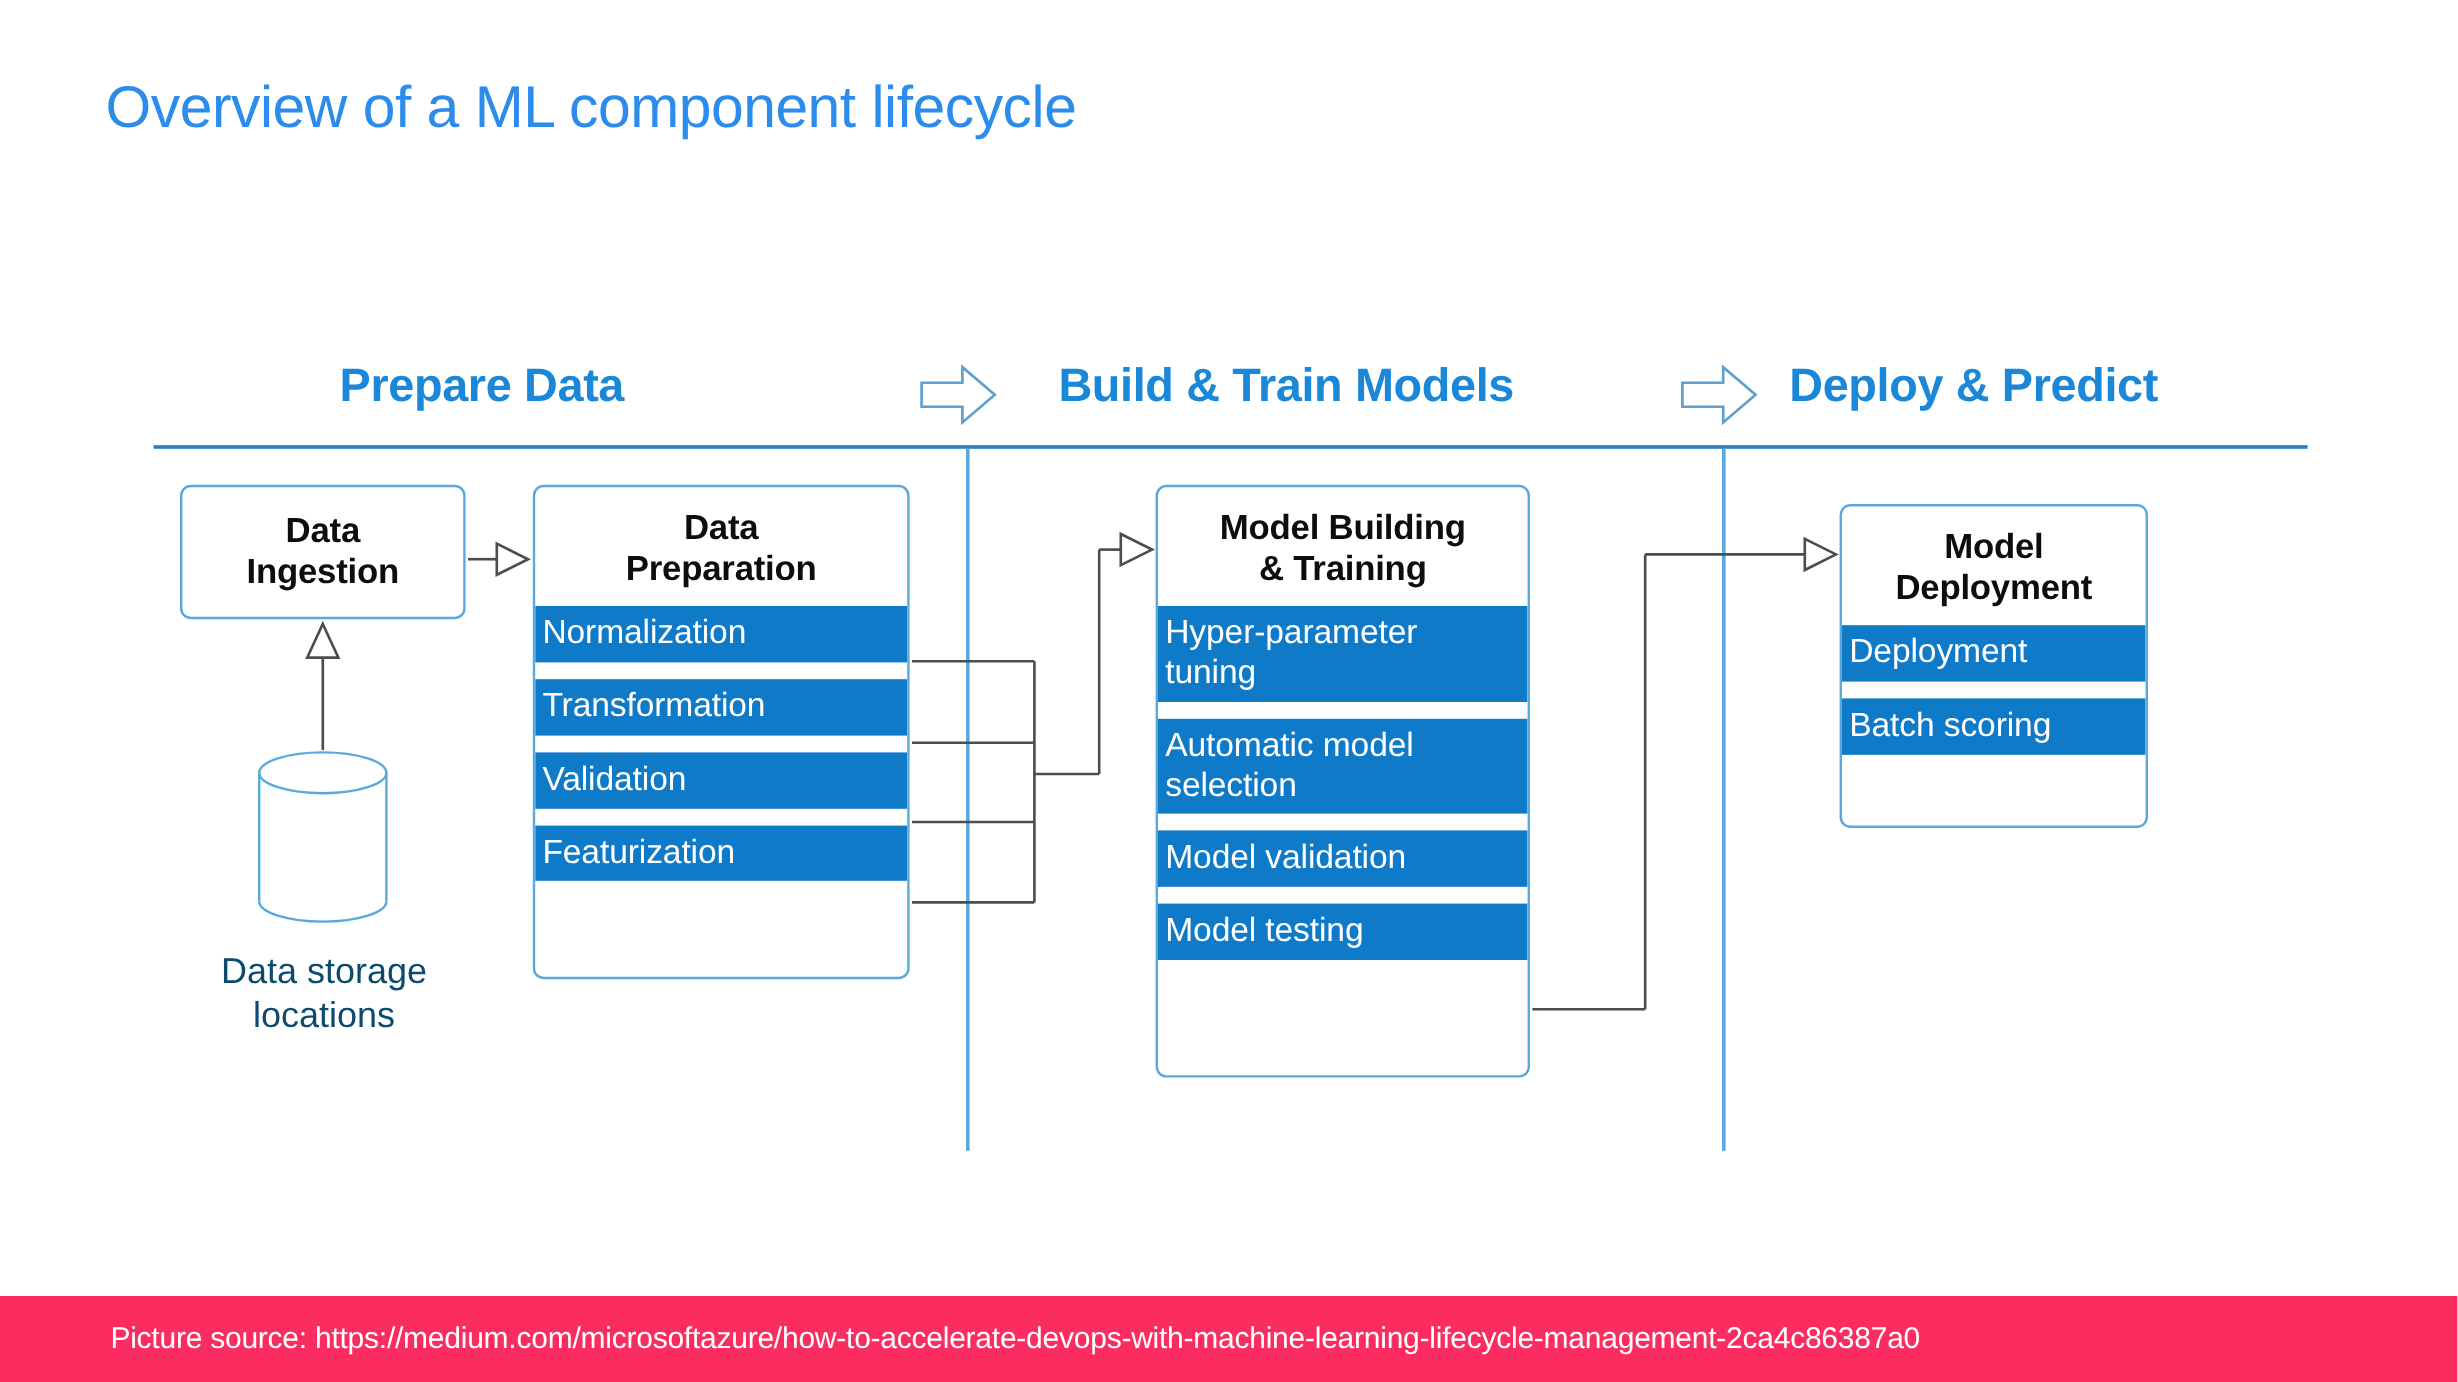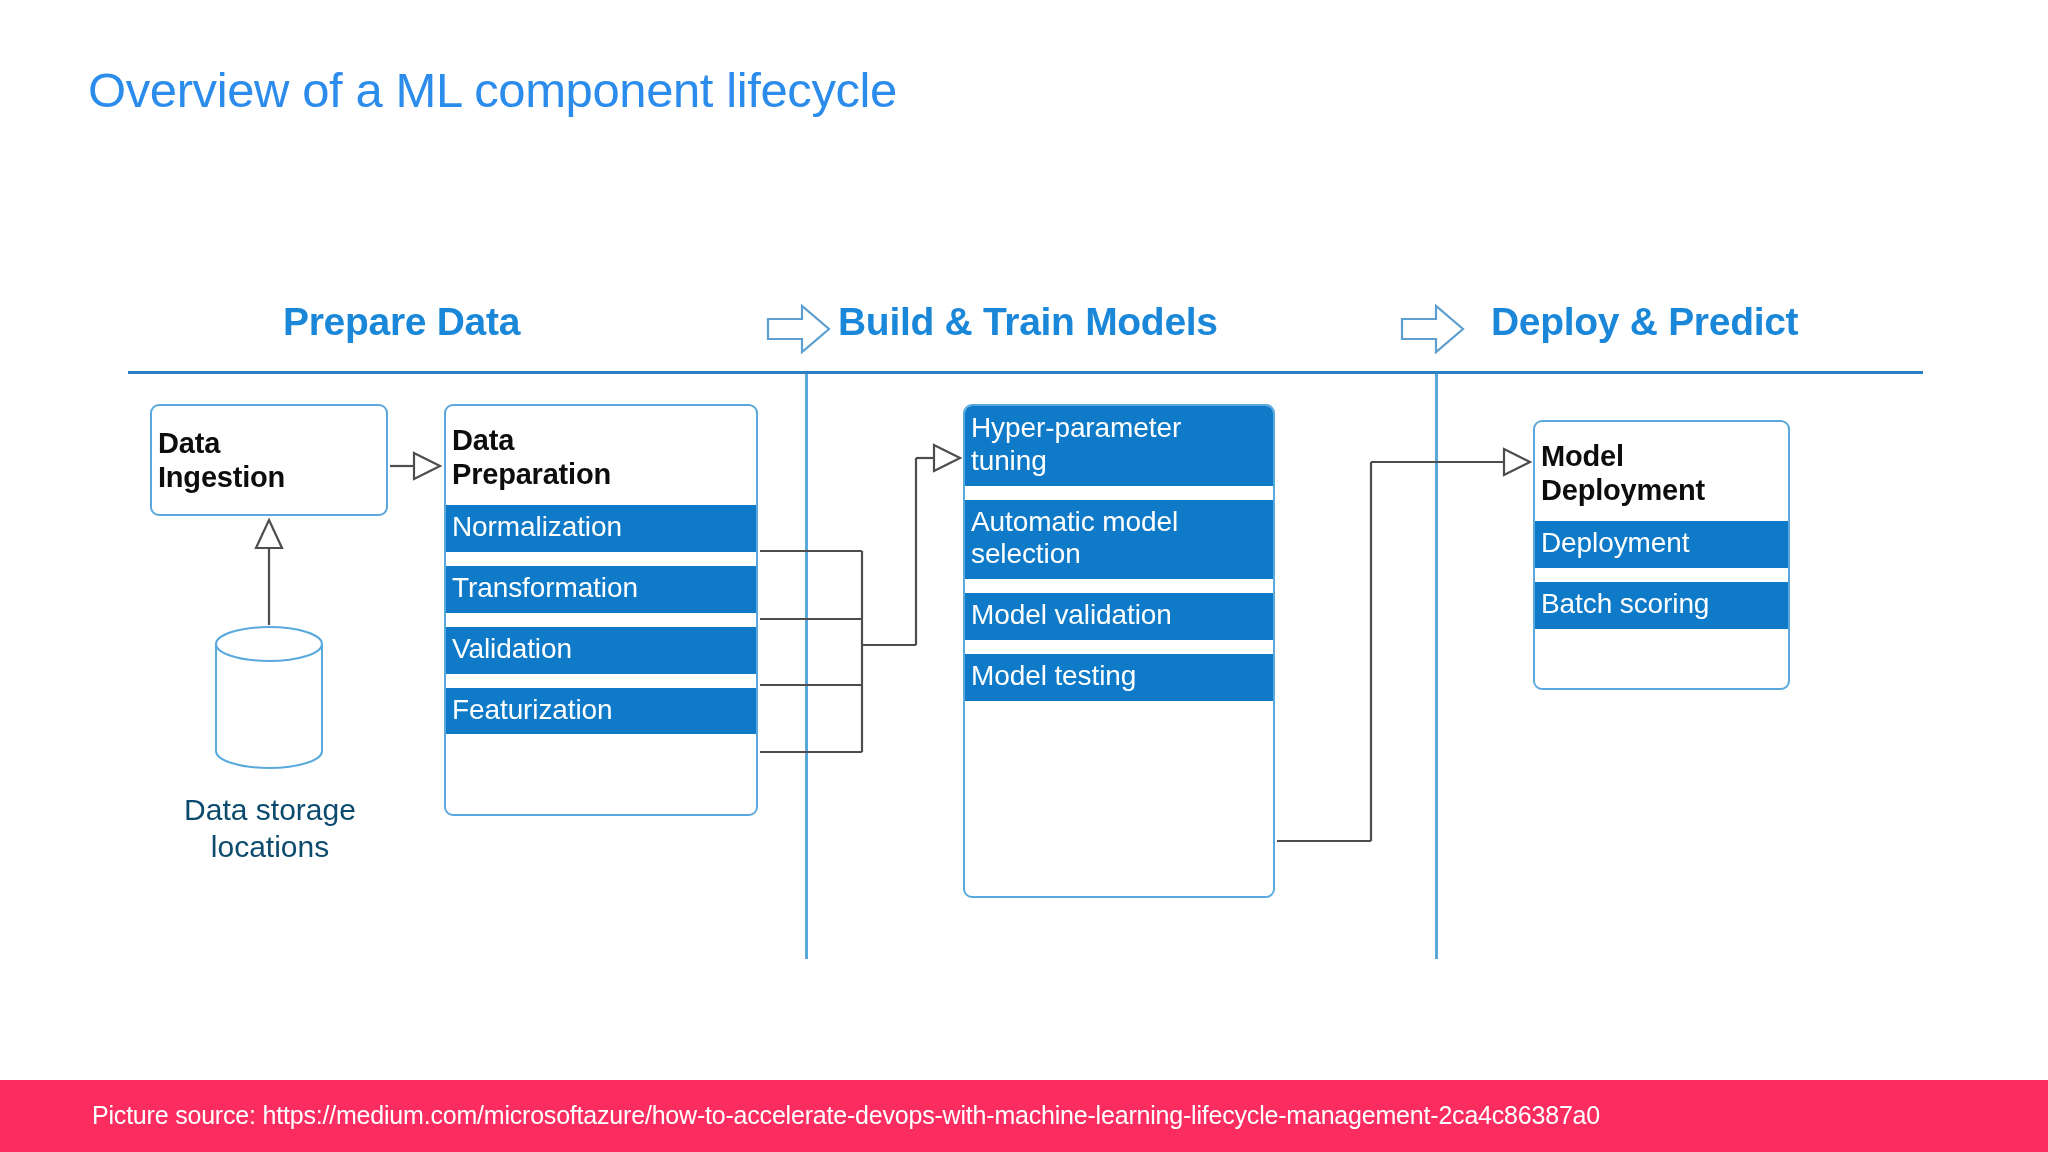--- a/index.html
+++ b/index.html
@@ -33,21 +33,21 @@
   
   .phase-heading {
     position: absolute;
     font-size: 39px;
     font-weight: bold;
     color: #1b87d8;
     white-space: nowrap;
     letter-spacing: -0.3px;
   }
   #phase-prepare  { left: 283px;  top: 300px; }
-  #phase-build    { left: 838px;  top: 300px; }
+  #phase-build    { left: 882px;  top: 300px; }
   #phase-deploy   { left: 1491px; top: 300px; }
 
   .phase-arrow {
     position: absolute;
     width: 66px; height: 52px;
   }
   #phase-arrow-1 { left: 766px;  top: 303px; }
   #phase-arrow-2 { left: 1400px; top: 303px; }
 
   
@@ -69,21 +69,21 @@
 
   
   .stage-card {
     position: absolute;
     border: 2px solid #5aa9dd;
     border-radius: 9px;
     background: #ffffff;
     overflow: hidden;
   }
   .stage-title {
-    text-align: left;
+    text-align: center;
     font-weight: bold;
     color: #0d0d0d;
     font-size: 29px;
     line-height: 1.18;
     letter-spacing: -0.2px;
     padding: 17px 6px 14px;
     white-space: pre-line;
   }
   .stage-steps { padding-bottom: 0; }
   .stage-step {
@@ -187,20 +187,22 @@
     <div class="stage-steps">
       <div class="stage-step">Normalization</div>
       <div class="stage-step">Transformation</div>
       <div class="stage-step">Validation</div>
       <div class="stage-step">Featurization</div>
     </div>
     <div class="stage-foot"></div>
   </div>
 
   <div id="card-model-building" class="stage-card">
+    <div class="stage-title">Model Building
+&amp; Training</div>
     <div class="stage-steps">
       <div class="stage-step">Hyper-parameter
 tuning</div>
       <div class="stage-step">Automatic model
 selection</div>
       <div class="stage-step">Model validation</div>
       <div class="stage-step">Model testing</div>
     </div>
     <div class="stage-foot"></div>
   </div>

